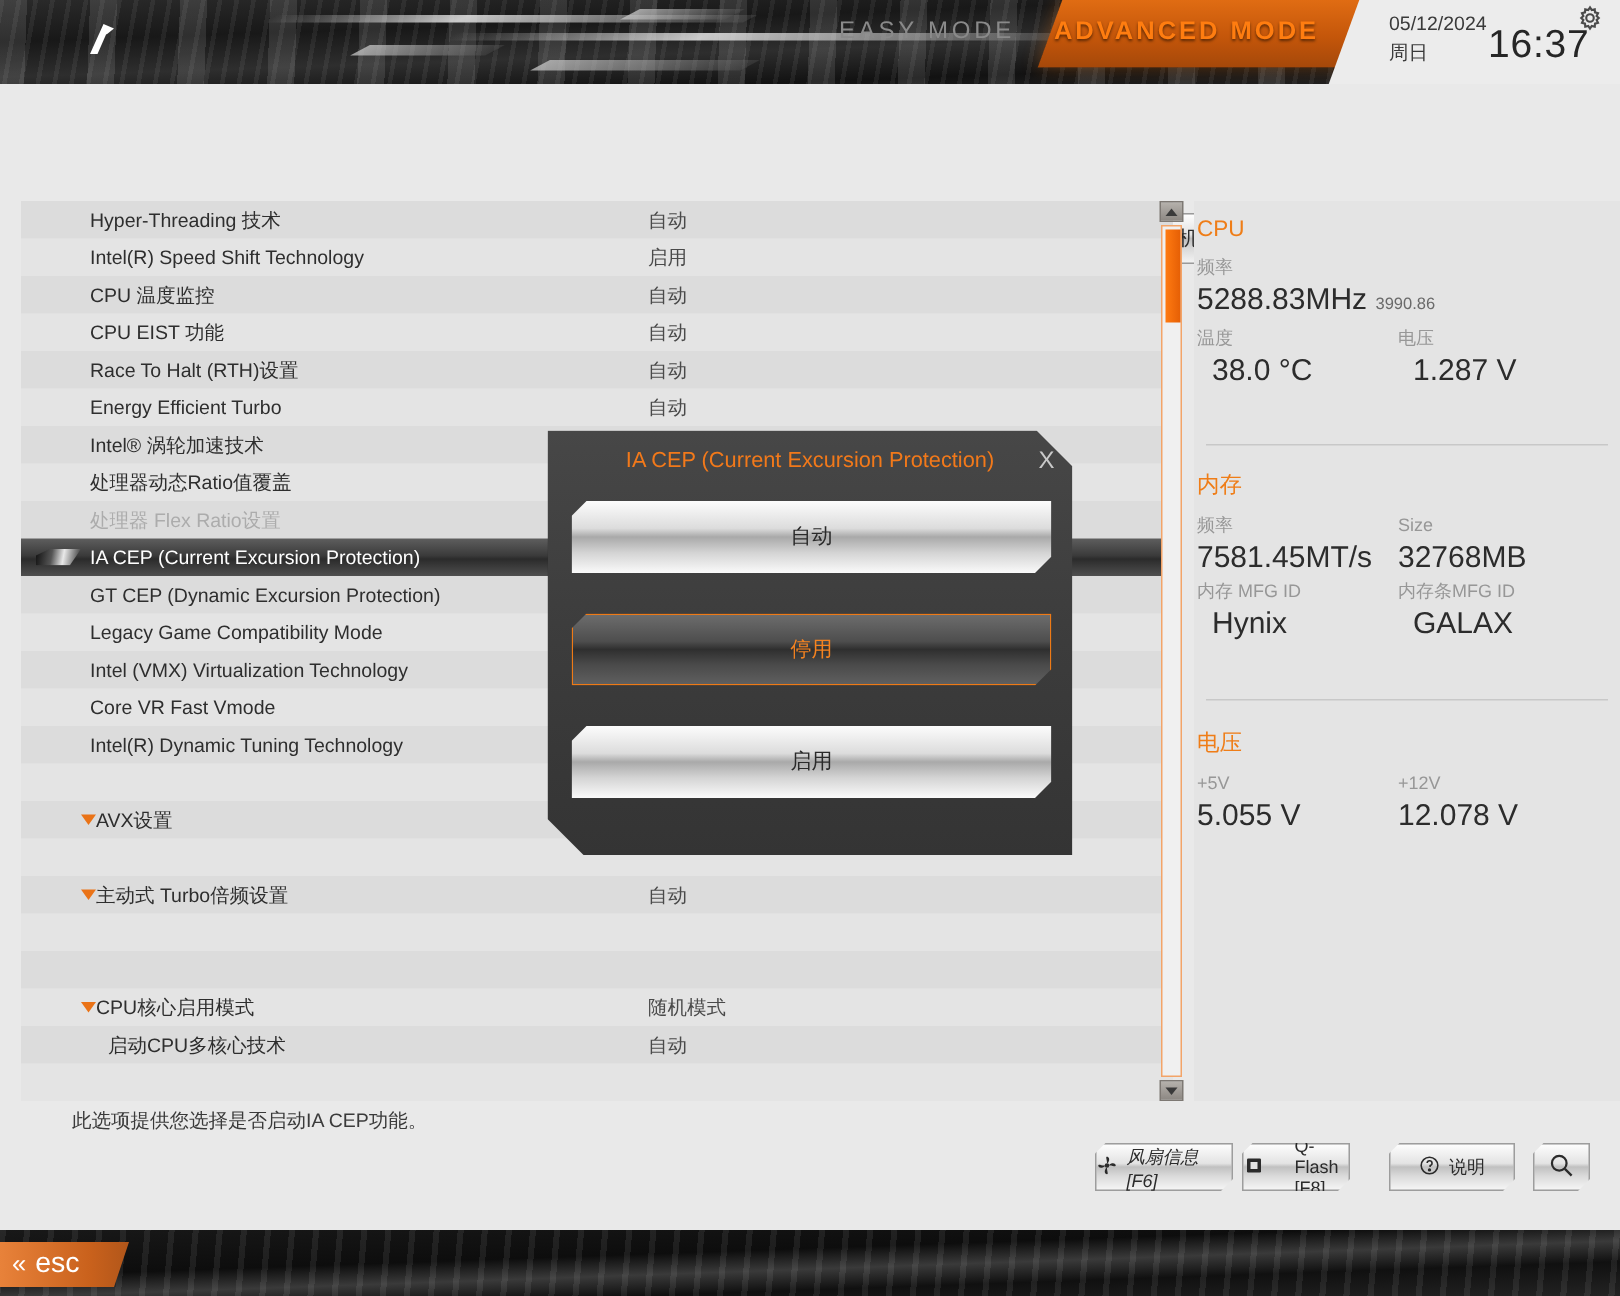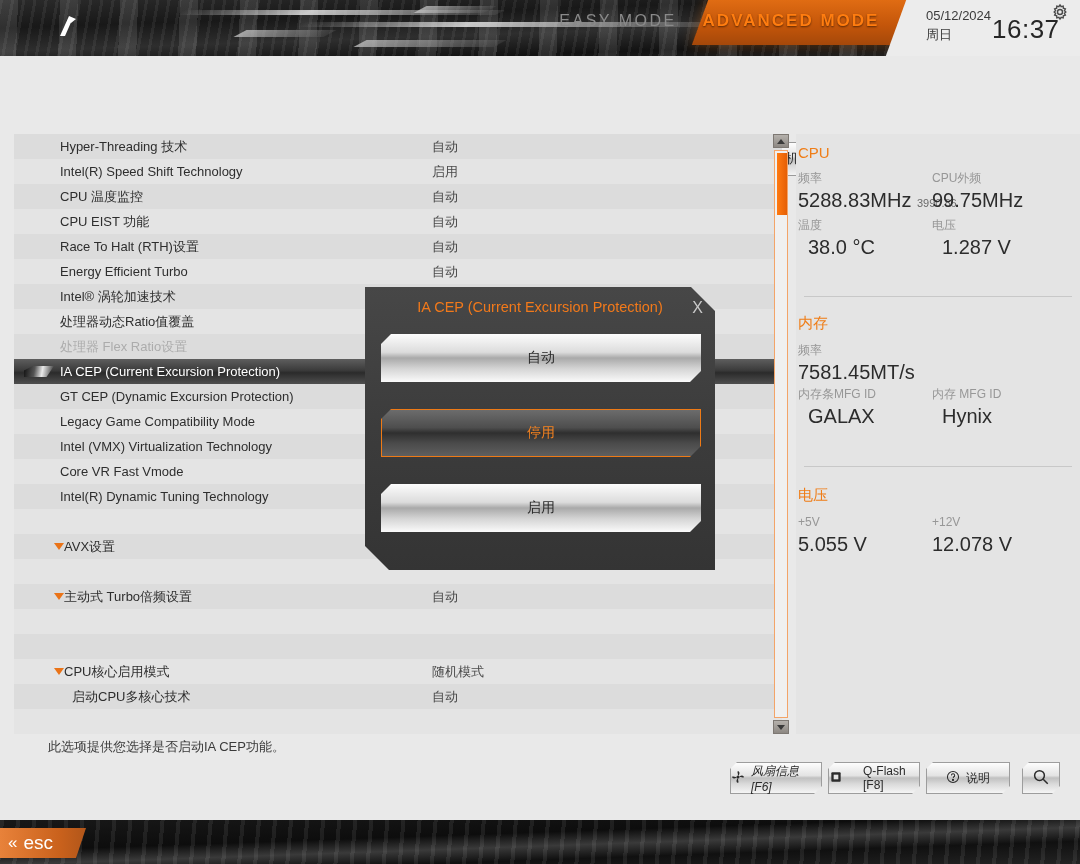--- a/index.html
+++ b/index.html
@@ -418,53 +418,53 @@
   </div>
 
   <div class="side" id="side">
       <div class="side-sec" style="top: 10px;">
         <div class="side-title">CPU</div>
         <div class="side-grid">
           <div class="side-cell">
             <div class="side-k">频率</div>
             <div class="side-v"><span>5288.83MHz</span> <span class="small">3990.86</span></div>
           </div>
-          <div class="side-cell">
-            <div class="side-k">CPU外频</div>
-            <div class="side-v"><span>99.75MHz</span></div>
-          </div>
         </div>
         <div class="side-grid">
           <div class="side-cell">
             <div class="side-k">温度</div>
             <div class="side-v pad"><span>38.0 °C</span></div>
           </div>
           <div class="side-cell">
             <div class="side-k">电压</div>
             <div class="side-v pad"><span>1.287 V</span></div>
           </div>
         </div>
       </div>
       <div class="side-hr" style="top: 162px;"></div>
       <div class="side-sec" style="top: 180px;">
         <div class="side-title">内存</div>
         <div class="side-grid">
           <div class="side-cell">
             <div class="side-k">频率</div>
             <div class="side-v"><span>7581.45MT/s</span></div>
           </div>
+          <div class="side-cell">
+            <div class="side-k">Size</div>
+            <div class="side-v"><span>32768MB</span></div>
+          </div>
         </div>
         <div class="side-grid">
           <div class="side-cell">
+            <div class="side-k">内存 MFG ID</div>
+            <div class="side-v pad"><span>Hynix</span></div>
+          </div>
+          <div class="side-cell">
             <div class="side-k">内存条MFG ID</div>
             <div class="side-v pad"><span>GALAX</span></div>
-          </div>
-          <div class="side-cell">
-            <div class="side-k">内存 MFG ID</div>
-            <div class="side-v pad"><span>Hynix</span></div>
           </div>
         </div>
       </div>
       <div class="side-hr" style="top: 332px;"></div>
       <div class="side-sec" style="top: 352px;">
         <div class="side-title">电压</div>
         <div class="side-grid">
           <div class="side-cell">
             <div class="side-k">+5V</div>
             <div class="side-v"><span>5.055 V</span></div>
@@ -493,21 +493,21 @@
 
   <div class="help-text">此选项提供您选择是否启动IA CEP功能。</div>
   <div id="fbtns">
       <div class="fbtn" style="left: 730px; width: 92px; font-style: italic;">
         <span><svg width="14" height="14" viewBox="0 0 24 24" fill="#2b2b2b">
             <circle cx="12" cy="12" r="2.6"></circle>
             <path d="M12 9.4C12 5 10 2 12 2s4 3 1 7.4zM14.6 12c4.4 0 7.4 2 7.4 0s-3-4-7.4-1zM12 14.6c0 4.4 2 7.4 0 7.4s-4-3-1-7.4zM9.4 12C5 12 2 10 2 12s3 4 7.4 1z"></path>
           </svg></span>
         <span>风扇信息 [F6]</span>
       </div>
-      <div class="fbtn" style="left: 828px; width: 92px; gap: 20px;">
+      <div class="fbtn" style="left: 828px; width: 72px; gap: 20px;">
         <span><svg width="14" height="14" viewBox="0 0 24 24">
             <rect x="4" y="4" width="16" height="16" rx="1.5" fill="#2b2b2b"></rect>
             <rect x="8" y="8" width="8" height="8" fill="#e4e4e4"></rect>
           </svg></span>
         <span>Q-Flash [F8]</span>
       </div>
       <div class="fbtn" style="left: 926px; width: 84px;">
         <span><svg width="14" height="14" viewBox="0 0 24 24" fill="none" stroke="#2b2b2b" stroke-width="1.8">
             <circle cx="12" cy="12" r="9.5"></circle>
             <path d="M9.3 9.2a2.8 2.8 0 1 1 3.4 2.9v1.6"></path>

